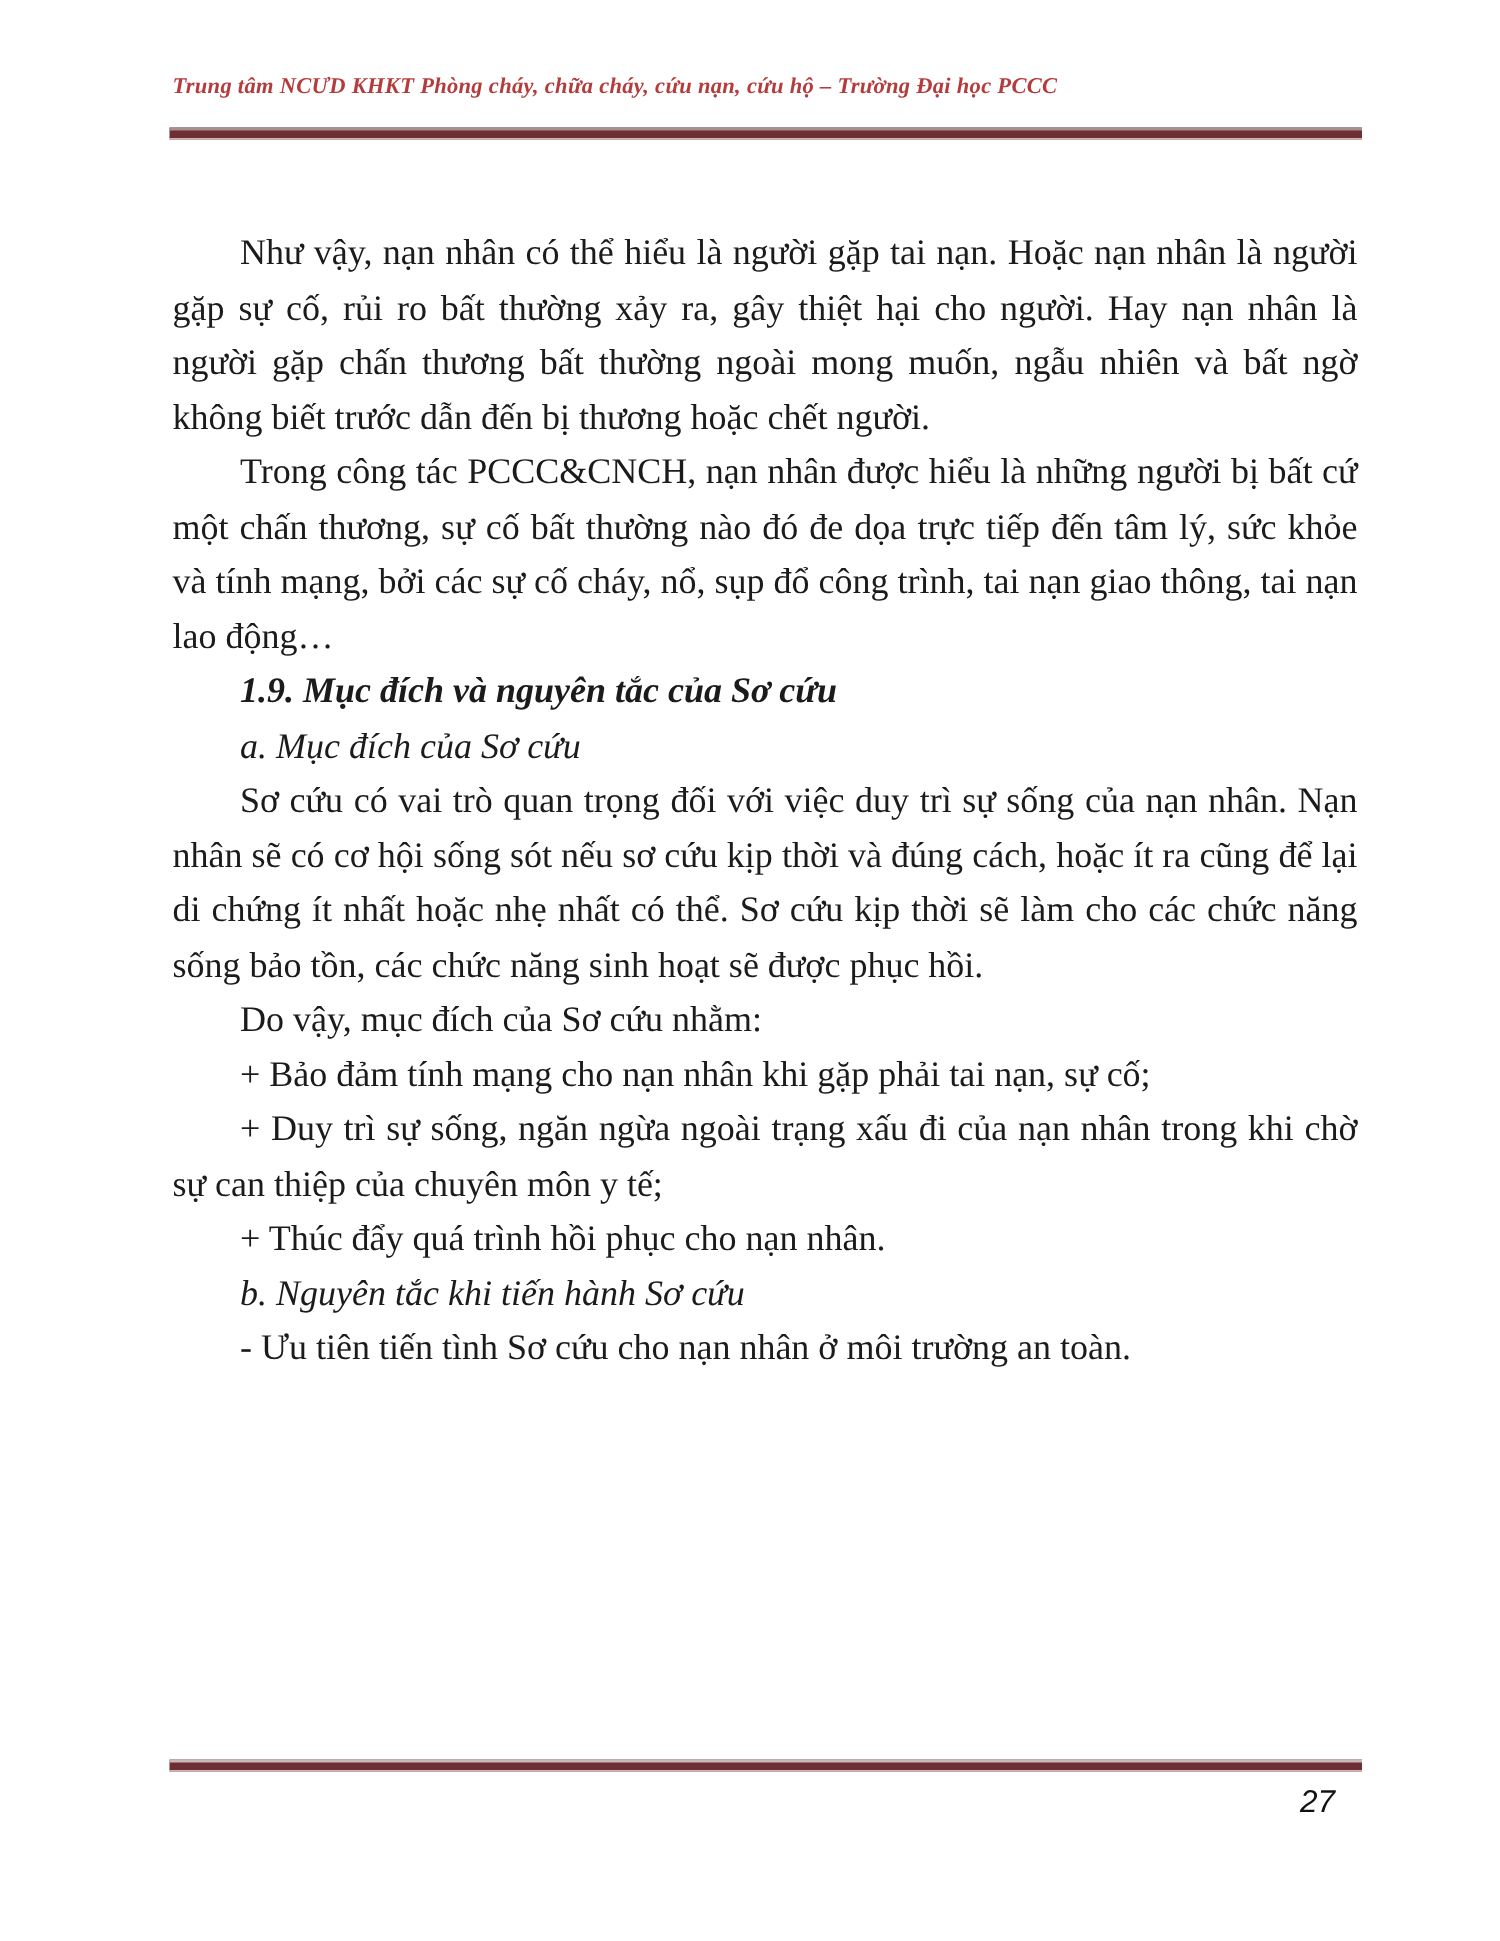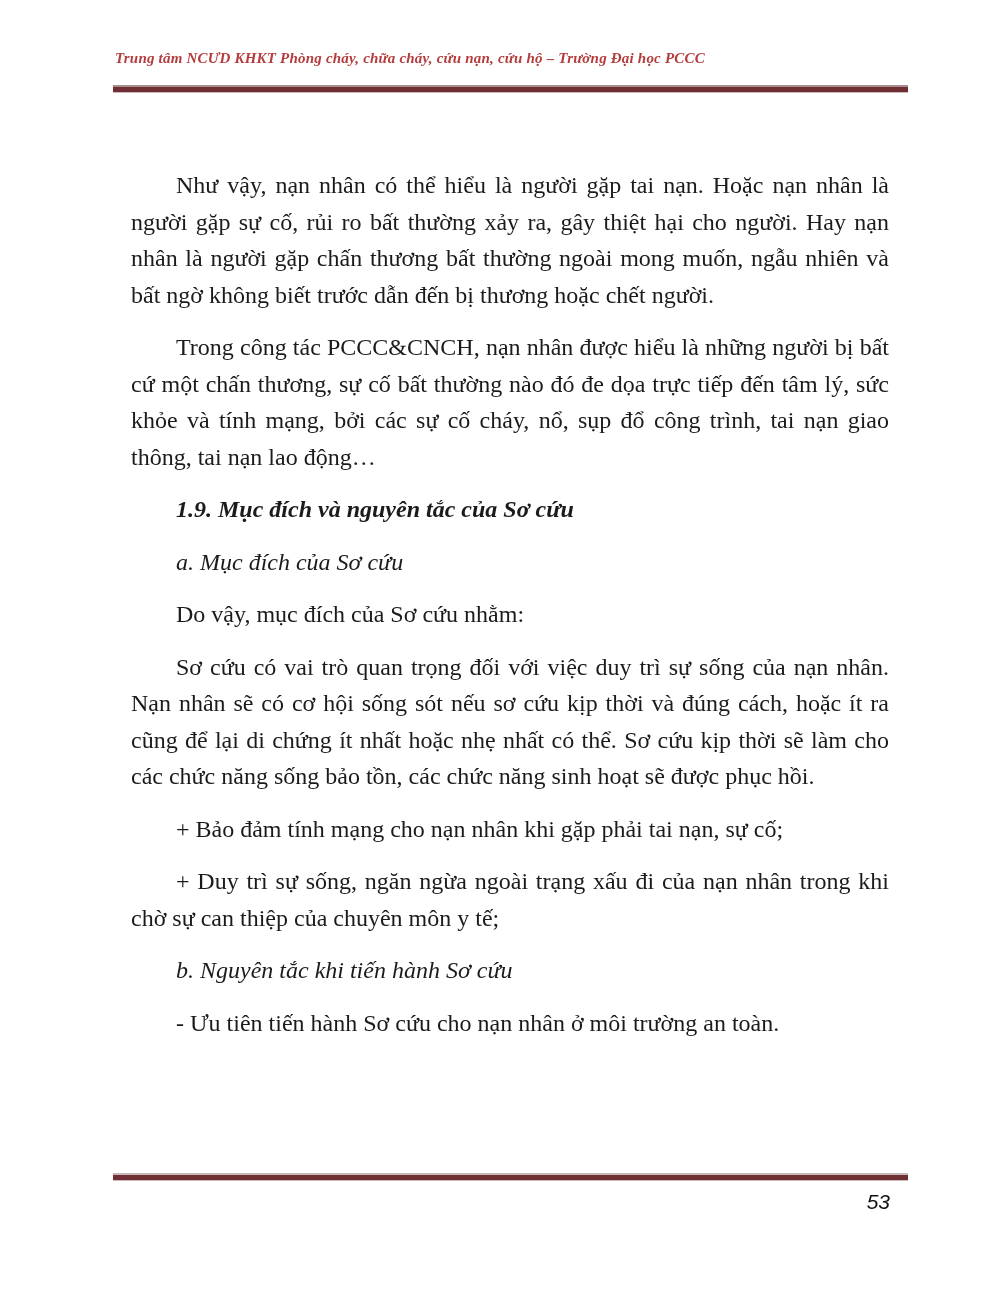--- a/index.html
+++ b/index.html
@@ -42,21 +42,21 @@
     position: absolute;
     left: 115px;
     top: 151px;
     width: 790px;
     font-size: 24px;
     line-height: 36.5px;
     color: #1b1b1b;
     text-align: justify;
   }
   .content p {
-    margin: 16px;
+    margin: 0;
     text-indent: 45px;
   }
   .heading-bold {
     font-weight: bold;
     font-style: italic;
   }
   .heading-italic {
     font-style: italic;
     font-family: Liberation Serif, serif;
   }
@@ -91,25 +91,26 @@
     <span>Trung tâm NCƯD KHKT Phòng cháy, chữa cháy, cứu nạn, cứu hộ – Trường Đại học PCCC</span>
   </div>
 
   <div class="header-rule"></div>
 
   <div class="content">
     <p class="para">Như vậy, nạn nhân có thể hiểu là người gặp tai nạn. Hoặc nạn nhân là người gặp sự cố, rủi ro bất thường xảy ra, gây thiệt hại cho người. Hay nạn nhân là người gặp chấn thương bất thường ngoài mong muốn, ngẫu nhiên và bất ngờ không biết trước dẫn đến bị thương hoặc chết người.</p>
     <p class="para">Trong công tác PCCC&amp;CNCH, nạn nhân được hiểu là những người bị bất cứ một chấn thương, sự cố bất thường nào đó đe dọa trực tiếp đến tâm lý, sức khỏe và tính mạng, bởi các sự cố cháy, nổ, sụp đổ công trình, tai nạn giao thông, tai nạn lao động…</p>
     <p class="para heading-bold">1.9. Mục đích và nguyên tắc của Sơ cứu</p>
     <p class="para heading-italic">a. Mục đích của Sơ cứu</p>
+    <p class="para">Sơ cứu có vai trò quan trọng đối với việc duy trì sự sống của nạn nhân. Nạn nhân sẽ có cơ hội sống sót nếu sơ cứu kịp thời và đúng cách, hoặc ít ra cũng để lại di chứng ít nhất hoặc nhẹ nhất có thể. Sơ cứu kịp thời sẽ làm cho các chức năng sống bảo tồn, các chức năng sinh hoạt sẽ được phục hồi.</p>
     <p class="para">Do vậy, mục đích của Sơ cứu nhằm:</p>
-    <p class="para">Sơ cứu có vai trò quan trọng đối với việc duy trì sự sống của nạn nhân. Nạn nhân sẽ có cơ hội sống sót nếu sơ cứu kịp thời và đúng cách, hoặc ít ra cũng để lại di chứng ít nhất hoặc nhẹ nhất có thể. Sơ cứu kịp thời sẽ làm cho các chức năng sống bảo tồn, các chức năng sinh hoạt sẽ được phục hồi.</p>
     <p class="para">+ Bảo đảm tính mạng cho nạn nhân khi gặp phải tai nạn, sự cố;</p>
     <p class="para">+ Duy trì sự sống, ngăn ngừa ngoài trạng xấu đi của nạn nhân trong khi chờ sự can thiệp của chuyên môn y tế;</p>
+    <p class="para">+ Thúc đẩy quá trình hồi phục cho nạn nhân.</p>
     <p class="para heading-italic">b. Nguyên tắc khi tiến hành Sơ cứu</p>
-    <p class="para">- Ưu tiên tiến hành Sơ cứu cho nạn nhân ở môi trường an toàn.</p>
+    <p class="para">- Ưu tiên tiến tình Sơ cứu cho nạn nhân ở môi trường an toàn.</p>
   </div>
 
   <div class="footer-rule"></div>
 
-  <div class="page-number">53</div>
+  <div class="page-number">27</div>
 
 </div>
 
 </body></html>

